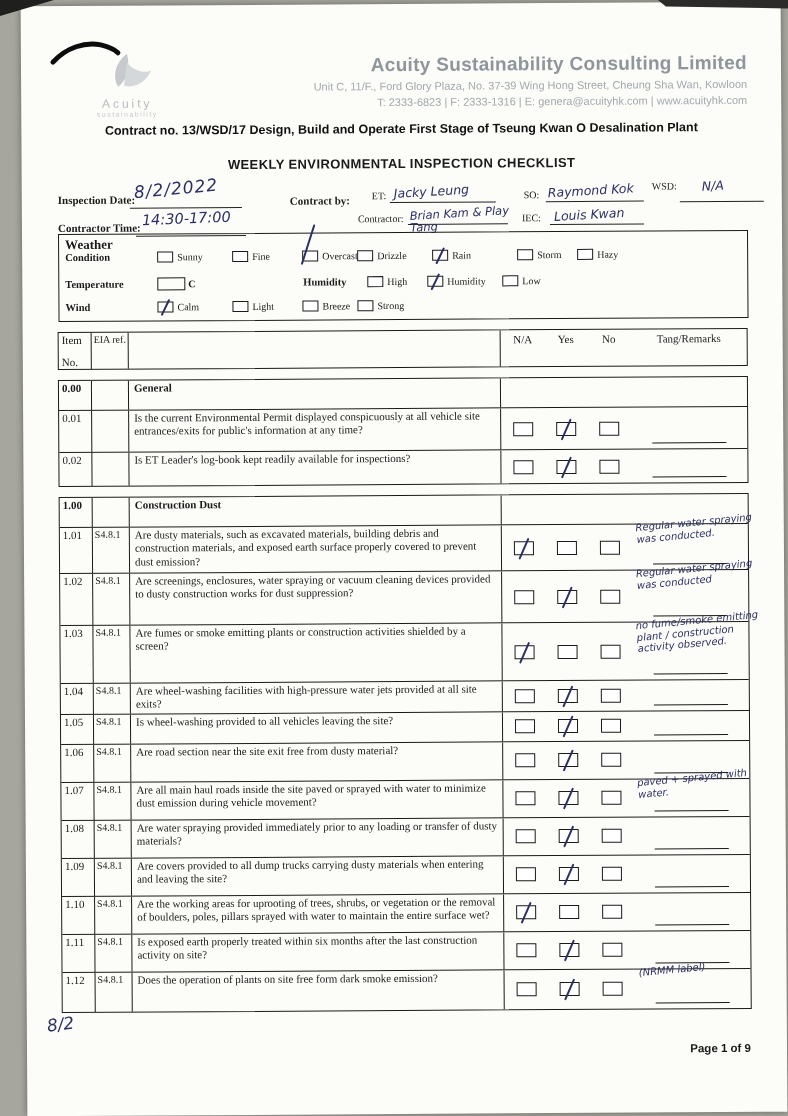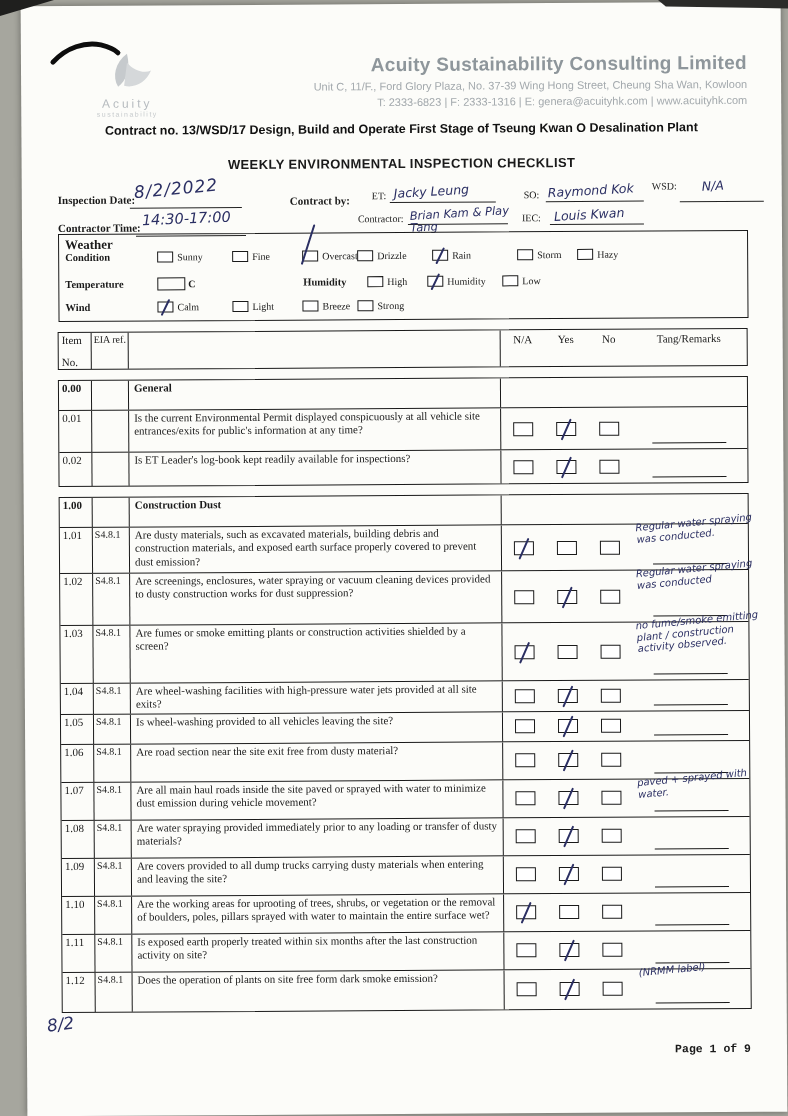--- a/index.html
+++ b/index.html
@@ -99,21 +99,21 @@
   .ck-head .c-ans, .ck-head .c-rem { align-items: flex-start; justify-content: center; padding-top: 3px; font-size: 11px; }
   .ck-head .c-rem { text-align: center; }
   .bx { width: 20px; height: 14px; border: 1.2px solid #1a1a1a; background: #fff; position: relative; display: inline-block; }
   .bx .mark { left: 8px; top: -5px; height: 23px; transform: rotate(24deg); }
   .ck-row.sec .c-desc { font-weight: bold; }
   .ck-row.sec .c-item { font-weight: bold; }
   .rem-line { width: 74px; border-bottom: 1.2px solid #1a1a1a; height: 0; display: block; }
   .rem-note { position: absolute; left: 4px; top: -8px; width: 128px; font-size: 10px; line-height: 1.15; transform: rotate(-5deg); z-index: 4; }
 
   .foot-note { position: absolute; left: 20px; top: 1008px; font-size: 17px; transform: rotate(-7deg); }
-  .page-label { position: absolute; right: 36px; top: 1040px; font-family: Liberation Mono, monospace; font-weight: bold; font-size: 11.5px; margin-left: 28px; }
+  .page-label { position: absolute; right: 36px; top: 1040px; font-family: Liberation Sans, sans-serif; font-weight: bold; font-size: 11.5px; margin-left: 28px; }
 </style>
 </head>
 <body>
 
 <div id="paper" data-name="scanned-page">
 
   <svg id="pen-scribble" data-name="pen-scribble-mark" width="74" height="32" viewBox="0 0 74 32">
     <path d="M4 24 C18 9 36 4 52 7 C60 9 66 12 69 15" stroke="#0d0d0d" stroke-width="5" fill="none" stroke-linecap="round"></path>
   </svg>
 

